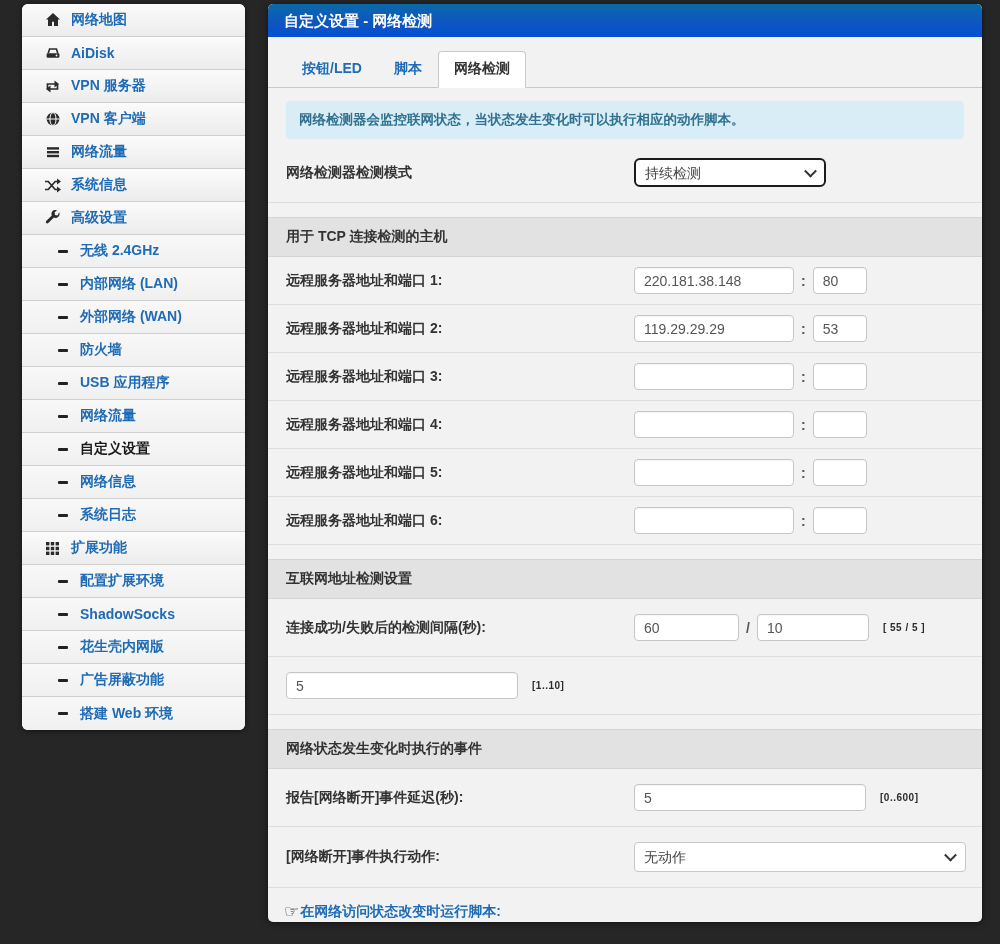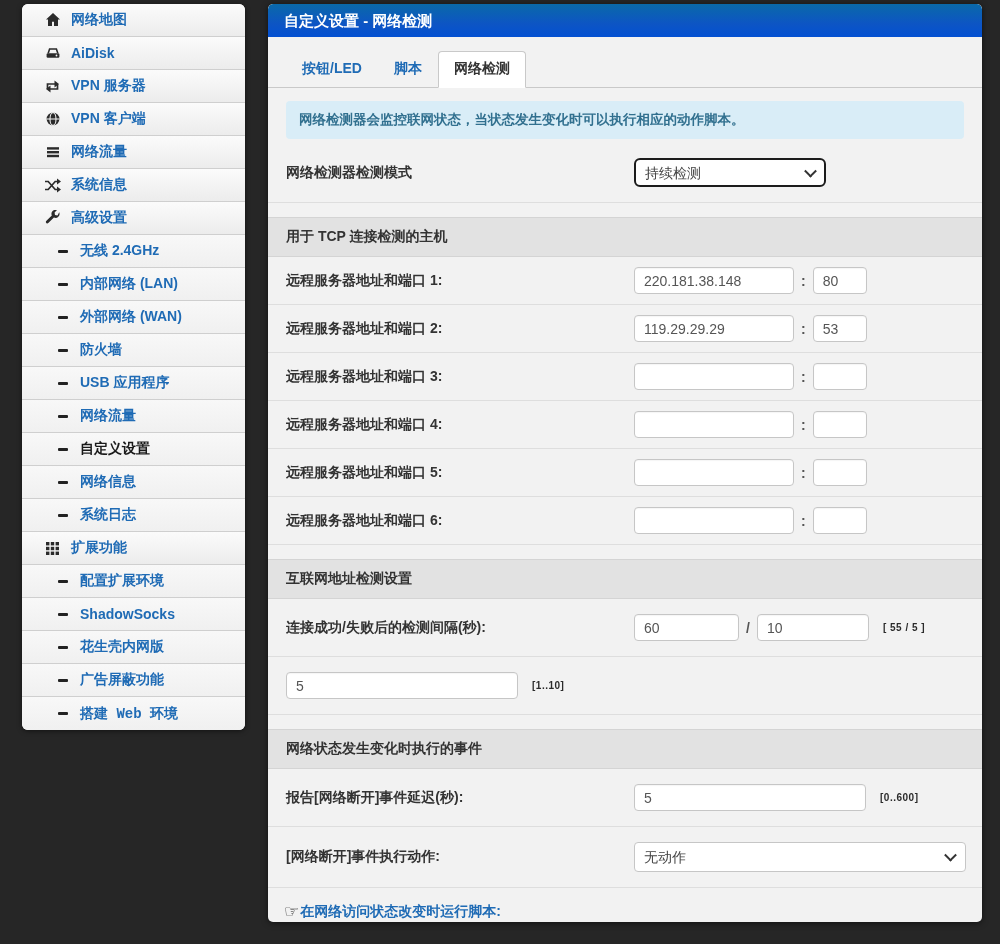--- a/index.html
+++ b/index.html
@@ -18,21 +18,21 @@
     box-shadow:0 1px 5px rgba(0,0,0,.55);
     background:#f5f5f5;
   }
   .nav-item {
     display:flex; align-items:center;
     height:33px; padding-left:22px;
     background:linear-gradient(#fbfbfb,#ececec);
     border-bottom:1px solid #cfcfcf;
     cursor:pointer;
   }
-  .nav-item:last-child { border-bottom:none;font-family:Liberation Mono, monospace; }
+  .nav-item:last-child { border-bottom:none; }
   .nav-item.sub { background:linear-gradient(#f8f8f8,#f0f0f0); padding-left:36px; }
   .nav-icon { width:17px; height:17px; display:flex; align-items:center; justify-content:center; flex:0 0 17px; }
   .nav-icon svg { display:block; }
   .nav-label {
     margin-left:10px; font-size:14px; font-weight:bold; color:#1f6bb5;
     white-space:nowrap;
   }
   .nav-dash {
     width:10px; height:3px; background:#222; border-radius:1px; flex:0 0 10px;
   }

